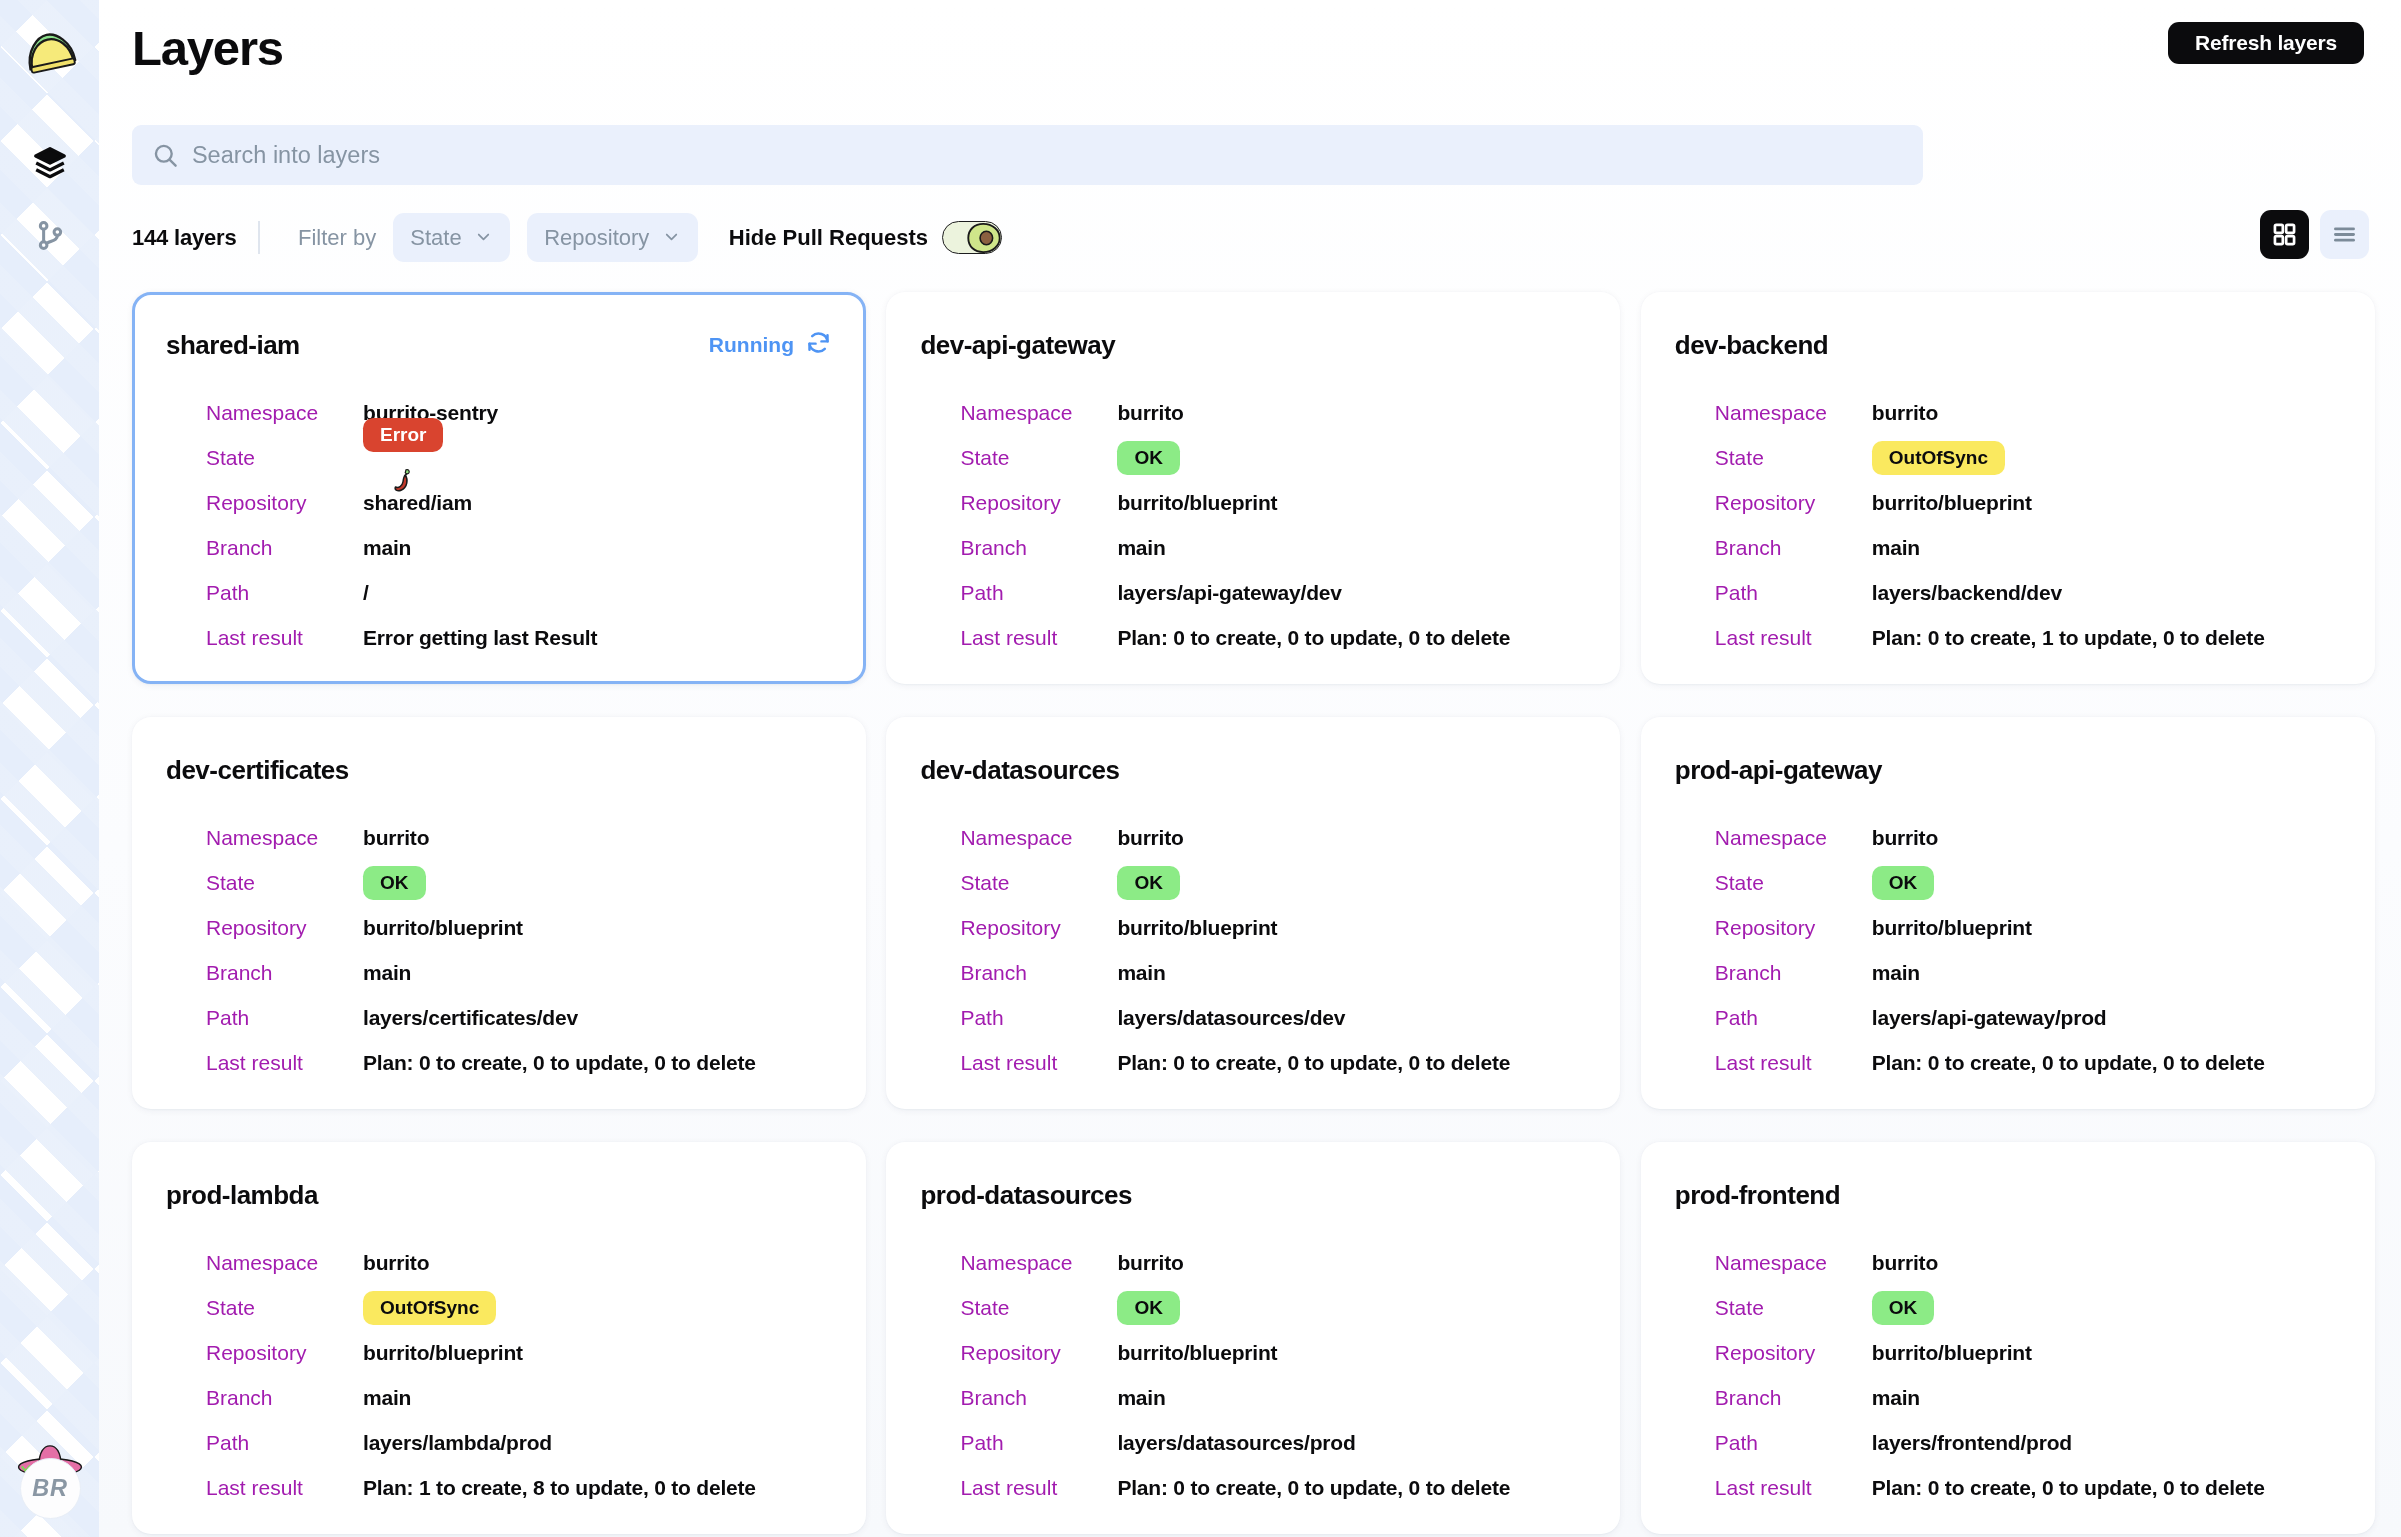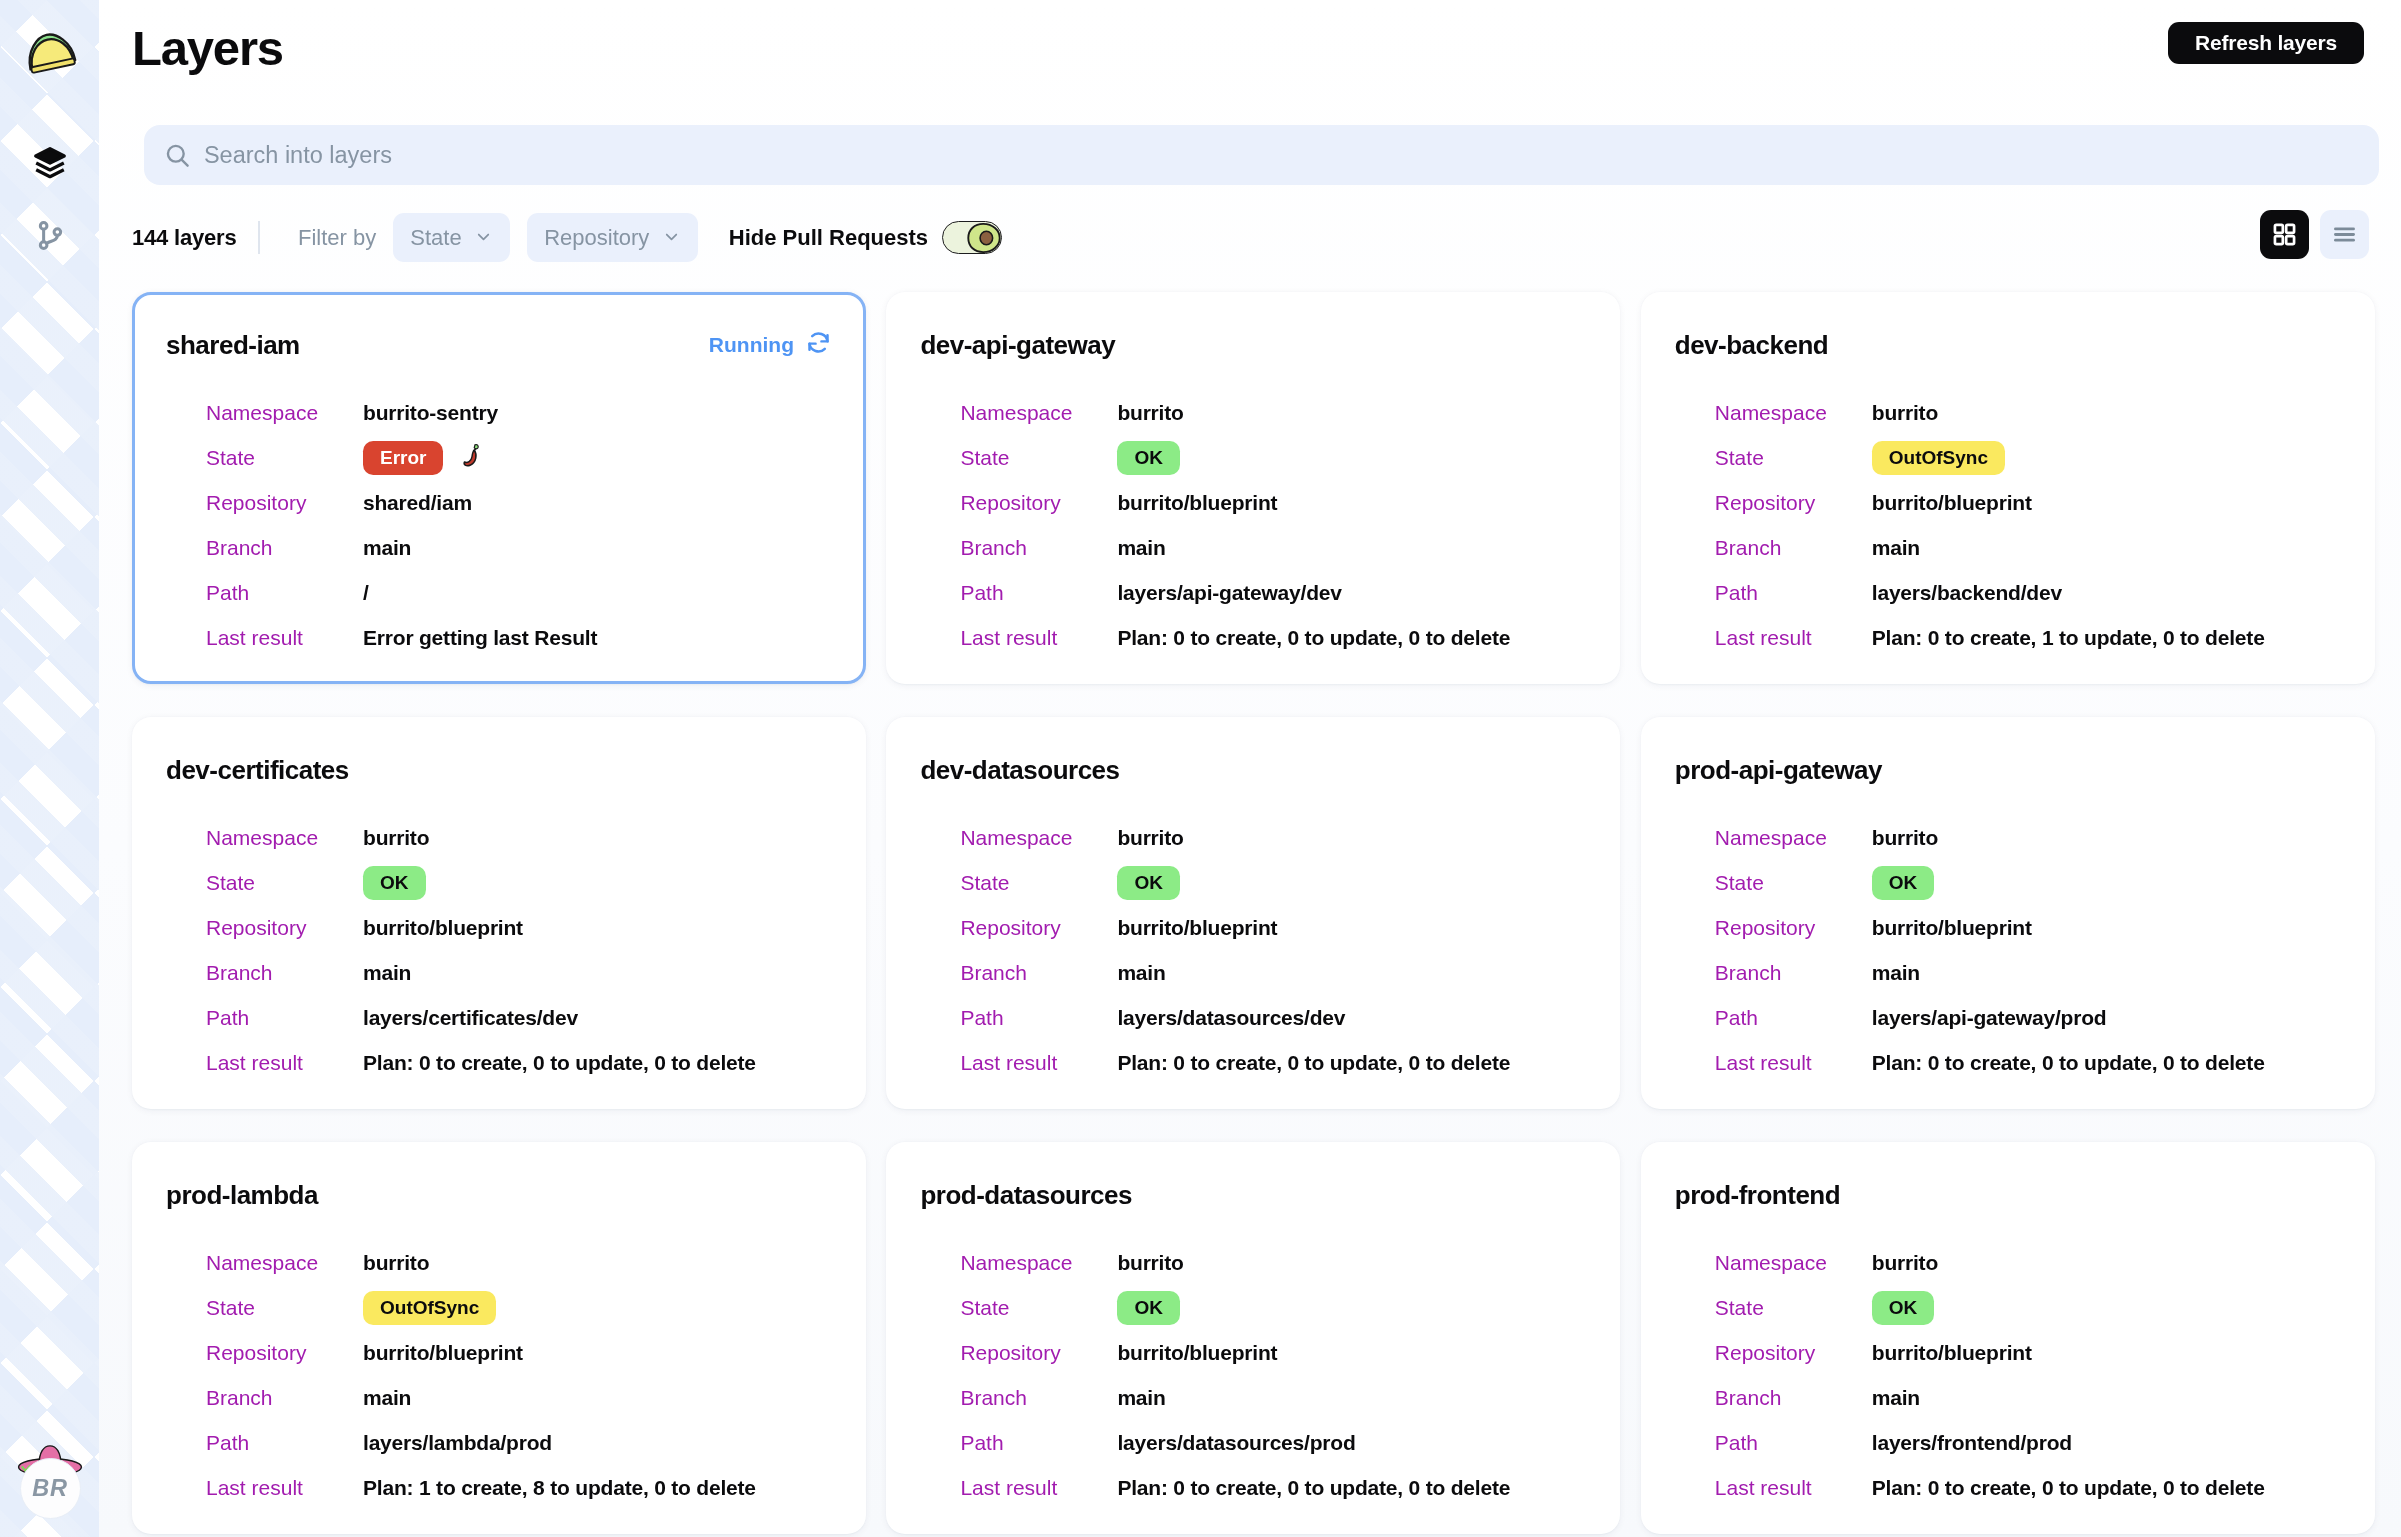--- a/index.html
+++ b/index.html
@@ -93,24 +93,24 @@
     padding: 0 27px;
     font-size: 21px; font-weight: 700;
     font-family: "Liberation Sans", sans-serif;
     cursor: pointer;
     letter-spacing: -0.2px;
   }
 
   
   #search-wrap {
     position: absolute; left: 33px; top: 125px;
-    width: 2235px; height: 60px;
+    width: 1791px; height: 60px;
     background: #eaf0fc;
-    border-radius: 16px;
-    display: flex; align-items: center; margin-left: 12px;
+    border-radius: 9px;
+    display: flex; align-items: center;
   }
   #search-icon { margin-left: 20.4px; display:flex; align-items:center; }
   #search-input {
     flex: 1;
     border: none; outline: none; background: transparent;
     margin-left: 12.5px; margin-right: 20.4px;
     font-size: 23.5px;
     color: #4f5b66;
     font-family: "Liberation Sans", sans-serif;
   }
@@ -223,21 +223,21 @@
     width: 157px; flex: none;
     font-size: 21px; color: #a21caf;
     font-family: "Liberation Sans", sans-serif;
     margin-left: 40px;
   }
   .row-value {
     font-size: 21px; font-weight: 700; color: #0b0b0d;
     font-family: "Liberation Sans", sans-serif;
     letter-spacing: -0.2px;
   }
-  .state-cell { display: flex; gap: 14px; }
+  .state-cell { display: flex; align-items: center; gap: 14px; flex-direction: column; }
   .state-badge {
     display: inline-flex; align-items: center; justify-content: center;
     height: 34px; padding: 0 17px;
     border-radius: 10.2px;
     font-size: 19px; font-weight: 700;
     font-family: "Liberation Sans", sans-serif;
   }
   .state-ok     { background: #8ceb86; color: #0b0b0d; }
   .state-error  { background: #d9442f; color: #ffffff; }
   .state-oos    { background: #fae95f; color: #0b0b0d; }

